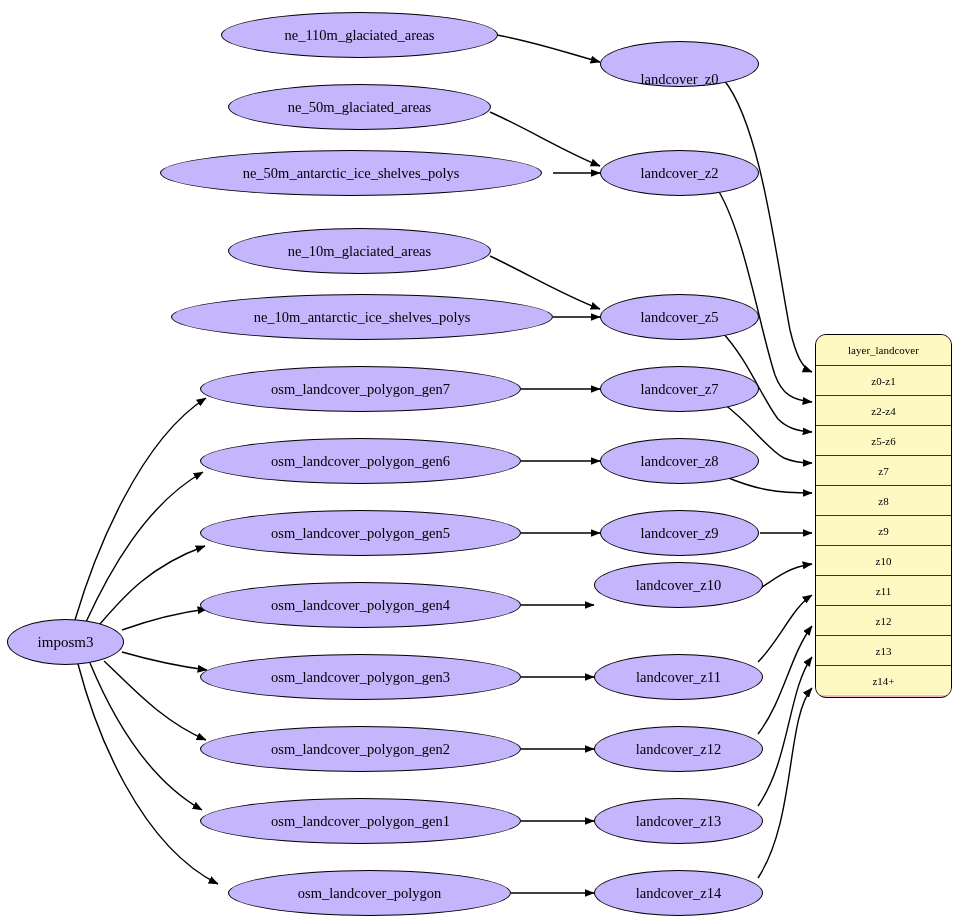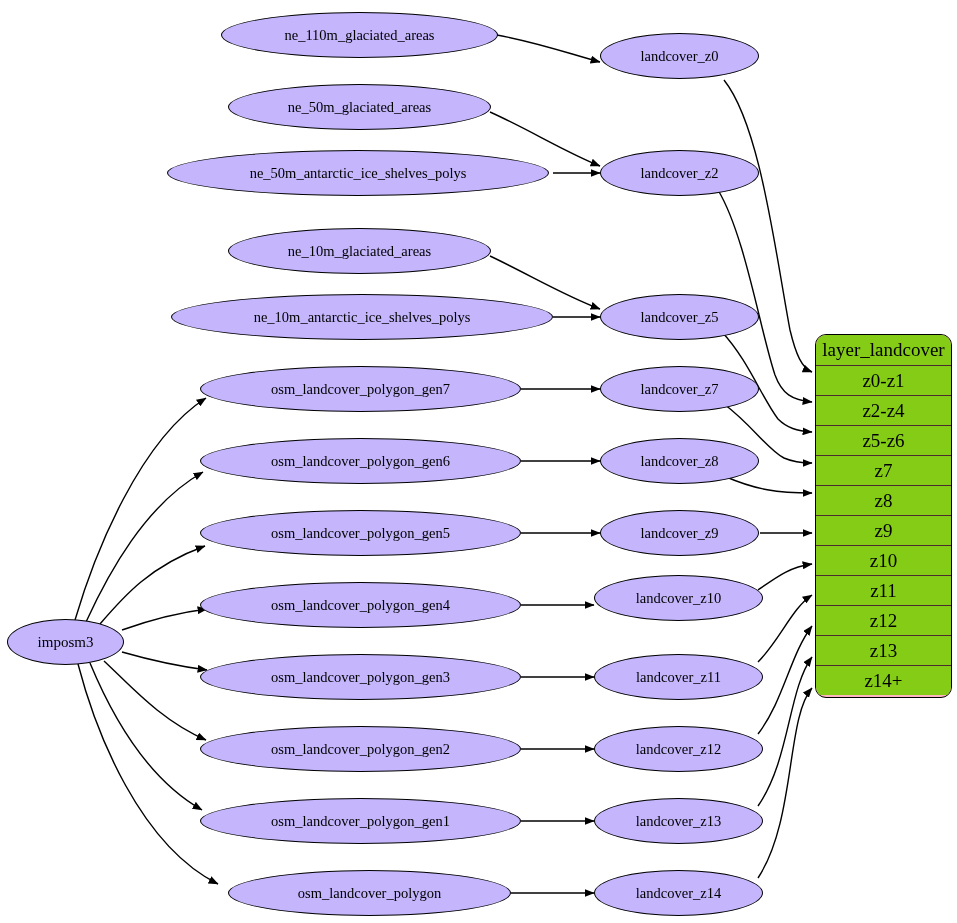--- a/index.html
+++ b/index.html
@@ -22,24 +22,24 @@
     position:absolute;
     border:1.2px solid #000;
     border-radius:11px;
     background:#ffb6c1;
     overflow:hidden;
     box-sizing:border-box;
   }
   .trow{
     height:30px;
     display:flex;align-items:center;justify-content:center;
-    font-size:19px;color:#000;
+    font-size:11px;color:#000;
     border-top:1.1px solid #4a2b2f;
     box-sizing:border-box;
-    background:#84cc16;
+    background:#fef9c3;
     white-space:nowrap;
   }
   .trow.head{border-top:none;height:30px;}
 </style>
 </head>
 <body>
 
 <div id="graph">
 
   <svg id="edges" viewBox="0 0 957 923" xmlns="http://www.w3.org/2000/svg">
@@ -86,21 +86,21 @@
       <path d="M758,878 C796,820 786,718 812,688"></path>
     </g>
   </svg>
 
   <div class="node ellipse" style="left:221px;top:12px;width:277px;height:46px;">
     <span>ne_110m_glaciated_areas</span>
   </div>
   <div class="node ellipse" style="left:228px;top:84px;width:263px;height:46px;">
     <span>ne_50m_glaciated_areas</span>
   </div>
-  <div class="node ellipse" style="left:167px;top:150px;width:382px;height:46px;">
+  <div class="node ellipse" style="left:160px;top:150px;width:382px;height:46px;">
     <span>ne_50m_antarctic_ice_shelves_polys</span>
   </div>
   <div class="node ellipse" style="left:228px;top:228px;width:263px;height:46px;">
     <span>ne_10m_glaciated_areas</span>
   </div>
   <div class="node ellipse" style="left:171px;top:294px;width:382px;height:46px;">
     <span>ne_10m_antarctic_ice_shelves_polys</span>
   </div>
   <div class="node ellipse" style="left:200px;top:366px;width:321px;height:46px;">
     <span>osm_landcover_polygon_gen7</span>
@@ -124,39 +124,39 @@
     <span>osm_landcover_polygon_gen1</span>
   </div>
   <div class="node ellipse" style="left:228px;top:870px;width:283px;height:46px;font-family:Liberation Serif, serif;">
     <span>osm_landcover_polygon</span>
   </div>
 
   <div class="node ellipse" style="left:7px;top:619px;width:117px;height:46px;font-size:15px;">
     <span>imposm3</span>
   </div>
 
-  <div class="node ellipse" style="left:600px;top:33px;width:159px;height:46px;">
+  <div class="node ellipse" style="left:600px;top:41px;width:159px;height:46px;align-items:flex-end;">
     <span>landcover_z0</span>
   </div>
   <div class="node ellipse" style="left:600px;top:150px;width:159px;height:46px;">
     <span>landcover_z2</span>
   </div>
   <div class="node ellipse" style="left:600px;top:294px;width:159px;height:46px;">
     <span>landcover_z5</span>
   </div>
   <div class="node ellipse" style="left:600px;top:366px;width:159px;height:46px;">
     <span>landcover_z7</span>
   </div>
   <div class="node ellipse" style="left:600px;top:438px;width:159px;height:46px;">
     <span>landcover_z8</span>
   </div>
   <div class="node ellipse" style="left:600px;top:510px;width:159px;height:46px;">
     <span>landcover_z9</span>
   </div>
-  <div class="node ellipse" style="left:594px;top:575px;width:169px;height:46px;align-items:center;">
+  <div class="node ellipse" style="left:594px;top:562px;width:169px;height:46px;align-items:center;">
     <span>landcover_z10</span>
   </div>
   <div class="node ellipse" style="left:594px;top:654px;width:169px;height:46px;">
     <span>landcover_z11</span>
   </div>
   <div class="node ellipse" style="left:594px;top:726px;width:169px;height:46px;">
     <span>landcover_z12</span>
   </div>
   <div class="node ellipse" style="left:594px;top:798px;width:169px;height:46px;">
     <span>landcover_z13</span>

